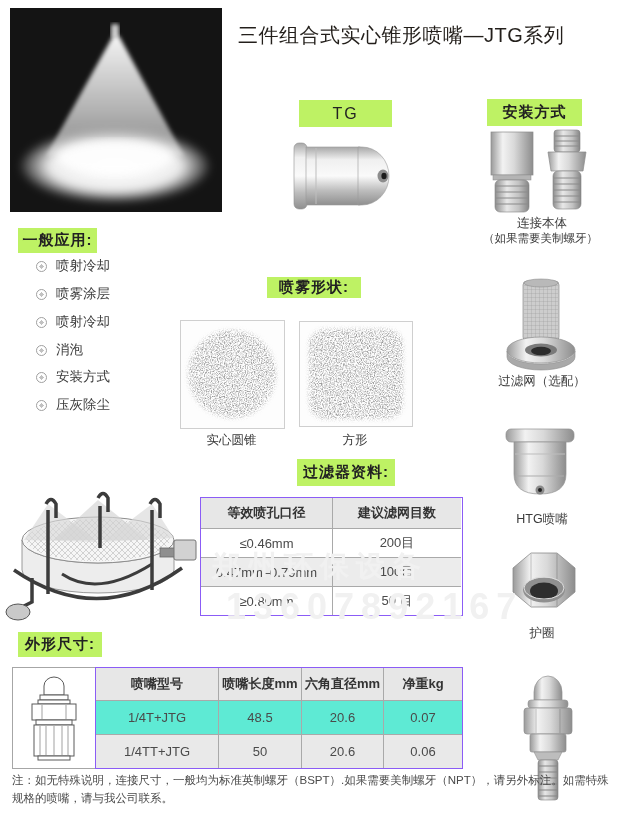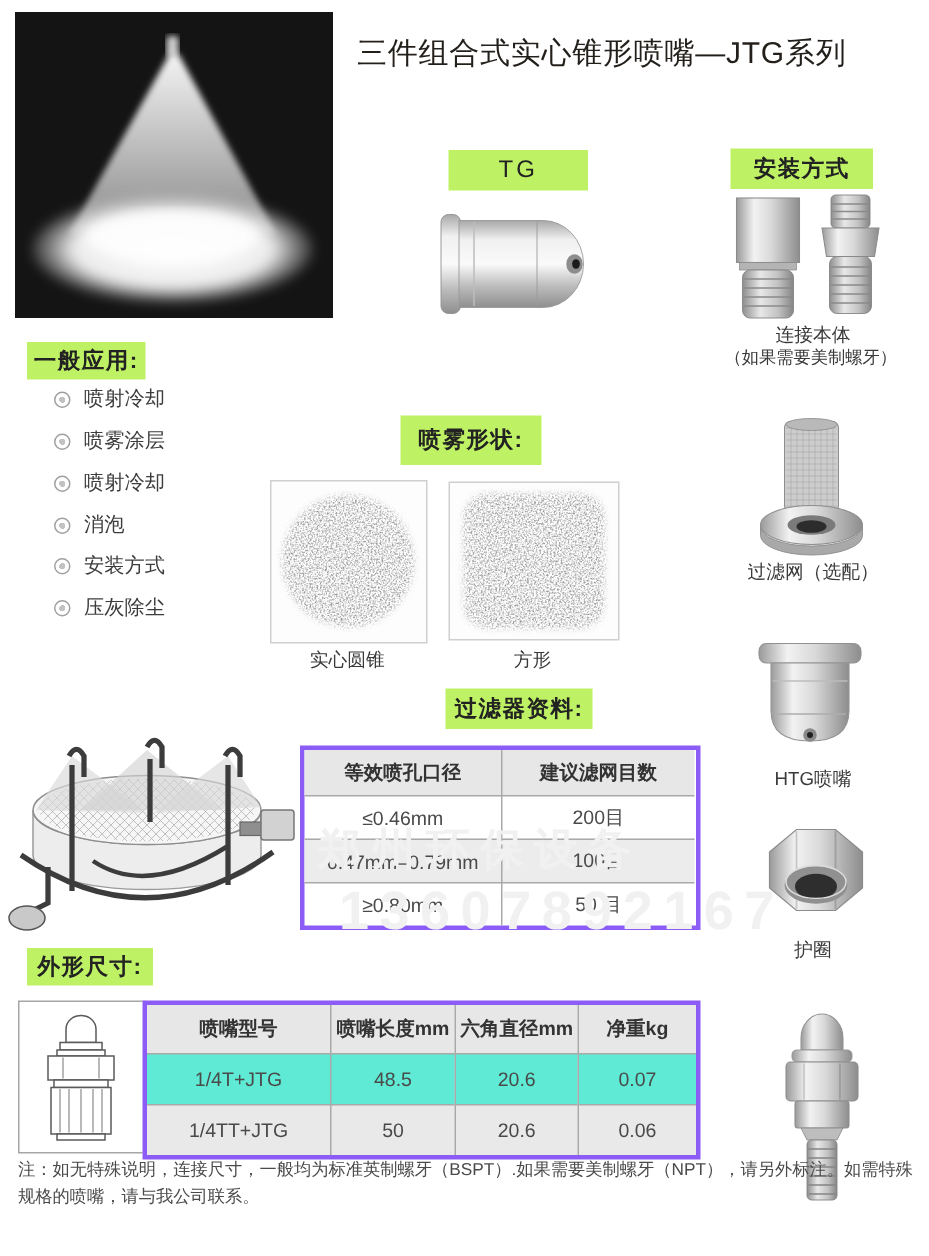--- a/index.html
+++ b/index.html
@@ -21,21 +21,21 @@
   .caption-sm { font-size:11.5px; }
   .app-item { position:absolute; left:36px; display:flex; align-items:center; gap:9px; font-size:13.5px; color:#3c3c3c; }
   .bullet {
     width:9px; height:9px; border-radius:50%; border:1.5px solid #a0a0a0;
     background:radial-gradient(circle at 50% 50%, #c2c2c2 0 32%, transparent 34%);
     flex:0 0 auto;
   }
   .img-frame { position:absolute; border:1px solid #cfcfcf; background:#fdfdfd; }
 
   
-  .tbl { position:absolute; border:3px solid #8b5cf6; background:#fff; font-size:13px; }
+  .tbl { position:absolute; border:1px solid #8b5cf6; background:#fff; font-size:13px; }
   .trow { display:grid; }
   .f-cols { grid-template-columns:131px 129px; }
   .d-cols { grid-template-columns:122px 83px 82px 79px; }
   .tcell {
     display:flex; align-items:center; justify-content:center;
     border-top:1px solid #a9a9a9; border-left:1px solid #a9a9a9;
     color:#4a4a4a;
   }
   .trow .tcell:first-child { border-left:none; }
   .trow.first .tcell { border-top:none; }
@@ -184,21 +184,21 @@
   </div>
   <div class="app-item" style="top:368px;">
     <span class="bullet"></span>
     <span>安装方式</span>
   </div>
   <div class="app-item" style="top:396px;">
     <span class="bullet"></span>
     <span>压灰除尘</span>
   </div>
 
-  <div class="hdr-box" style="left:267px; top:277px; width:94px; height:33px;">喷雾形状:</div>
+  <div class="hdr-box" style="left:267px; top:277px; width:94px; height:21px;">喷雾形状:</div>
   <div class="img-frame" style="left:180px; top:320px; width:103px; height:107px;">
     <svg width="103" height="107" viewBox="0 0 103 107">
       <mask id="mCircle">
           <circle cx="51" cy="53" r="44" fill="#ffffff" filter="url(#blur2)"></circle>
         </mask>
       <rect width="103" height="107" filter="url(#speckle)" mask="url(#mCircle)"></rect>
     </svg>
   </div>
   <div class="img-frame" style="left:299px; top:321px; width:112px; height:104px;">
     <svg width="112" height="104" viewBox="0 0 112 104">

